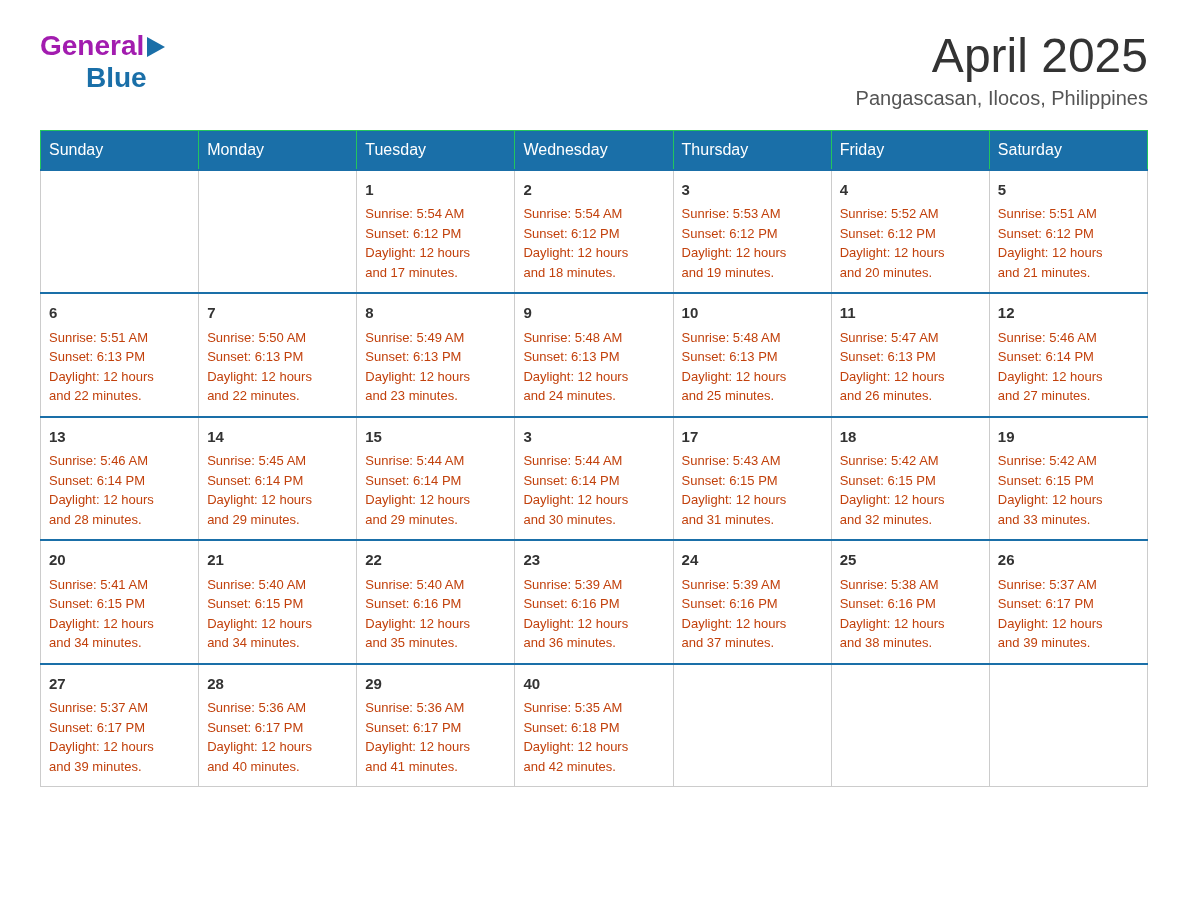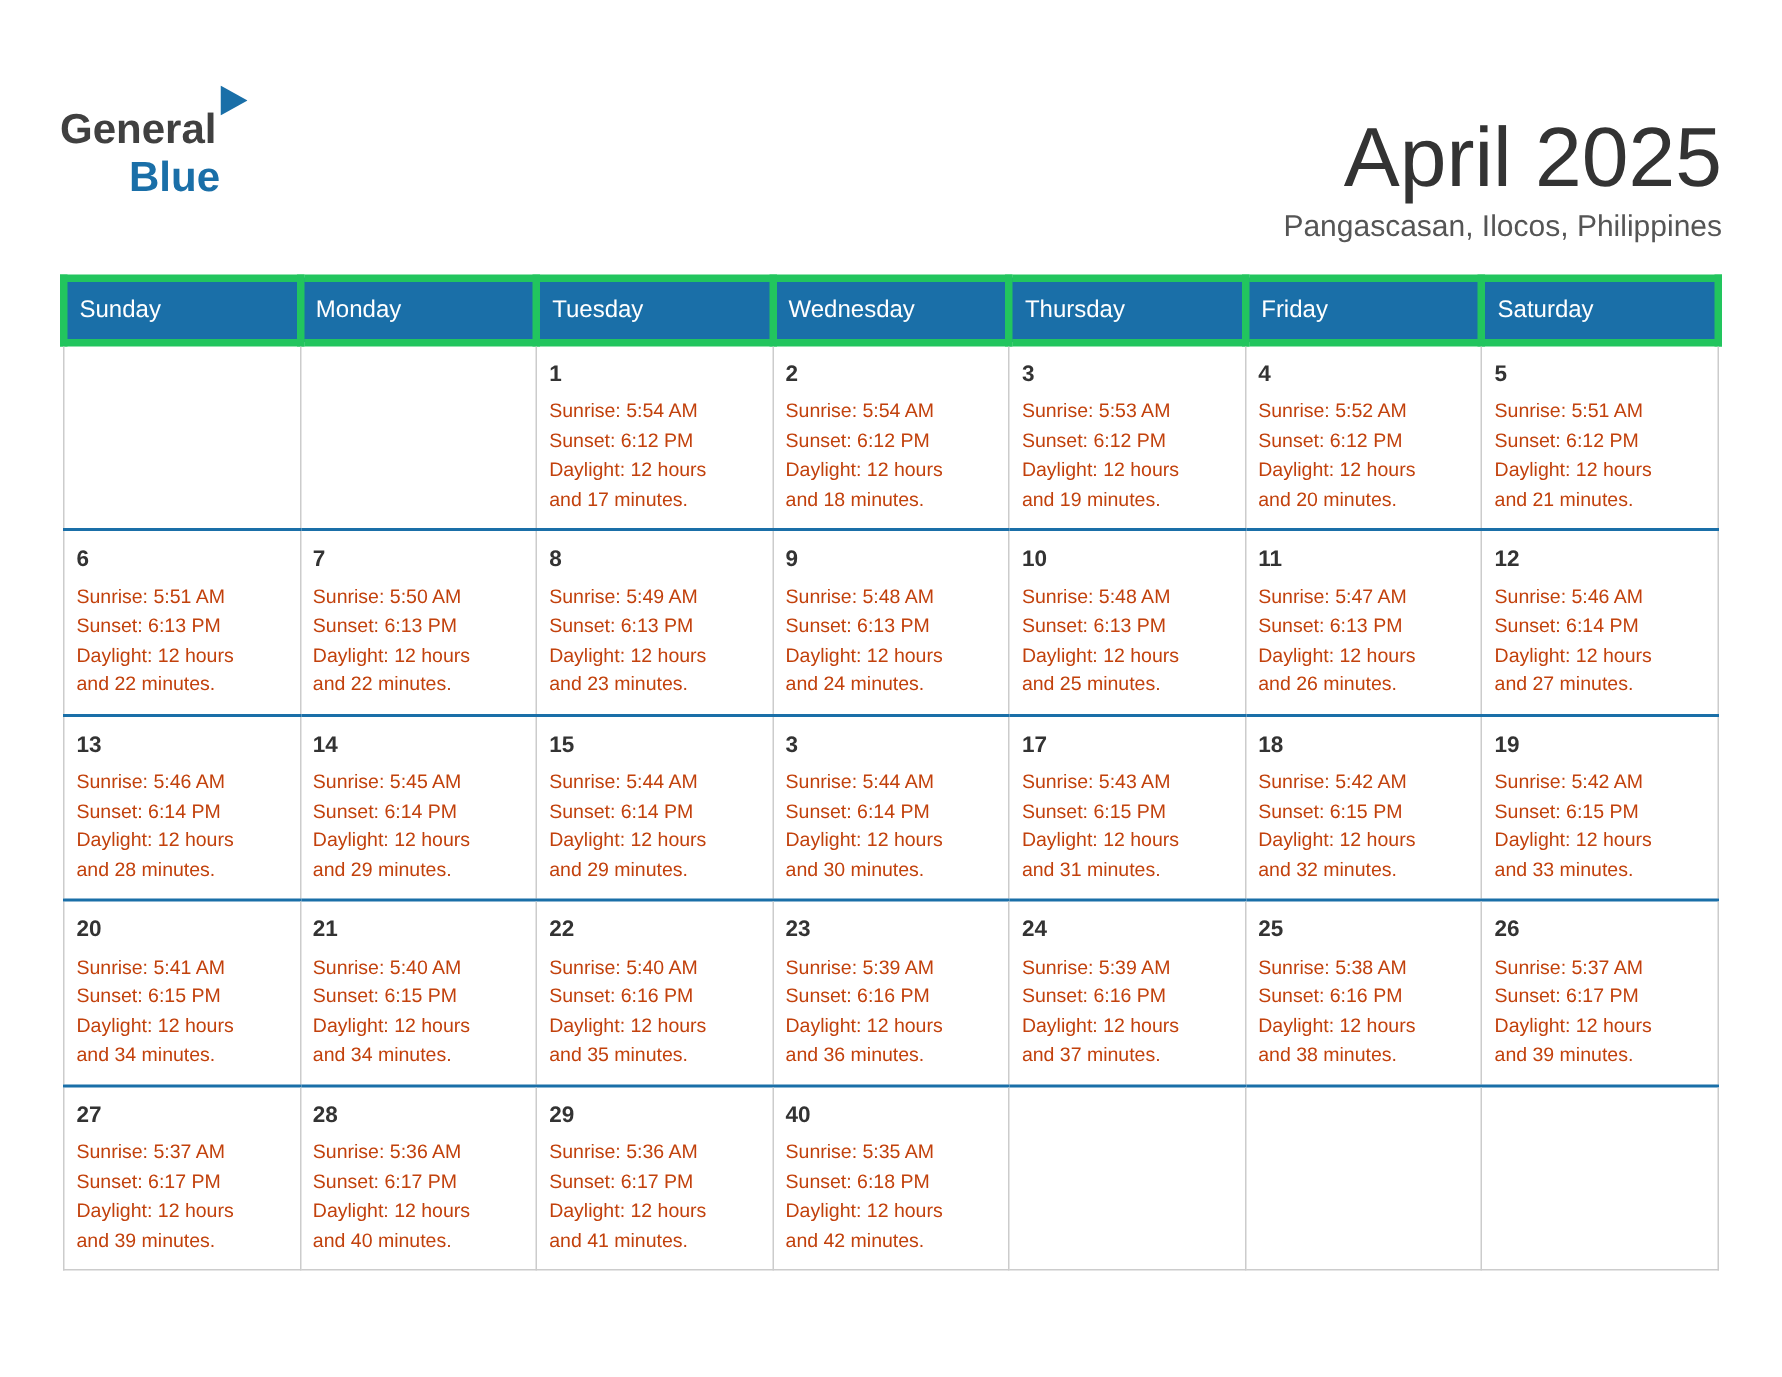--- a/index.html
+++ b/index.html
@@ -13,59 +13,57 @@
     }
     .header {
       display: flex;
       justify-content: space-between;
       align-items: flex-start;
       margin-bottom: 20px;
     }
     .logo-general {
       font-size: 28px;
       font-weight: bold;
-      color: #404040;
-      margin-top: 40px;
+      color: #a21caf;
     }
     .logo-blue {
       font-size: 28px;
       font-weight: bold;
       color: #1a6fa8;
       margin-top: -4px;
       padding-left: 2px;
       margin-left: 44px;
     }
     .title-area {
       text-align: right;
     }
     .month-title {
-      font-size: 56px;
+      font-size: 48px;
       font-weight: normal;
       color: #333;
       line-height: 1.1;
-      margin-top: 44px;
     }
     .location-title {
       font-size: 20px;
       color: #555;
       margin-top: 4px;
     }
     .calendar-table {
       width: 100%;
       border-collapse: collapse;
       table-layout: fixed;
     }
     .calendar-table thead tr th {
       background-color: #1a6fa8;
       color: #ffffff;
       font-size: 16px;
       font-weight: normal;
       padding: 10px 8px;
       text-align: left;
-      border: 5px solid #22c55e;
+      border: 1px solid #22c55e;
     }
     .calendar-table tbody tr td {
       vertical-align: top;
       padding: 8px 8px 10px 8px;
       border: 1px solid #ccc;
       border-top: 2px solid #1a6fa8;
       font-size: 13px;
       line-height: 1.5;
       height: 110px;
     }

